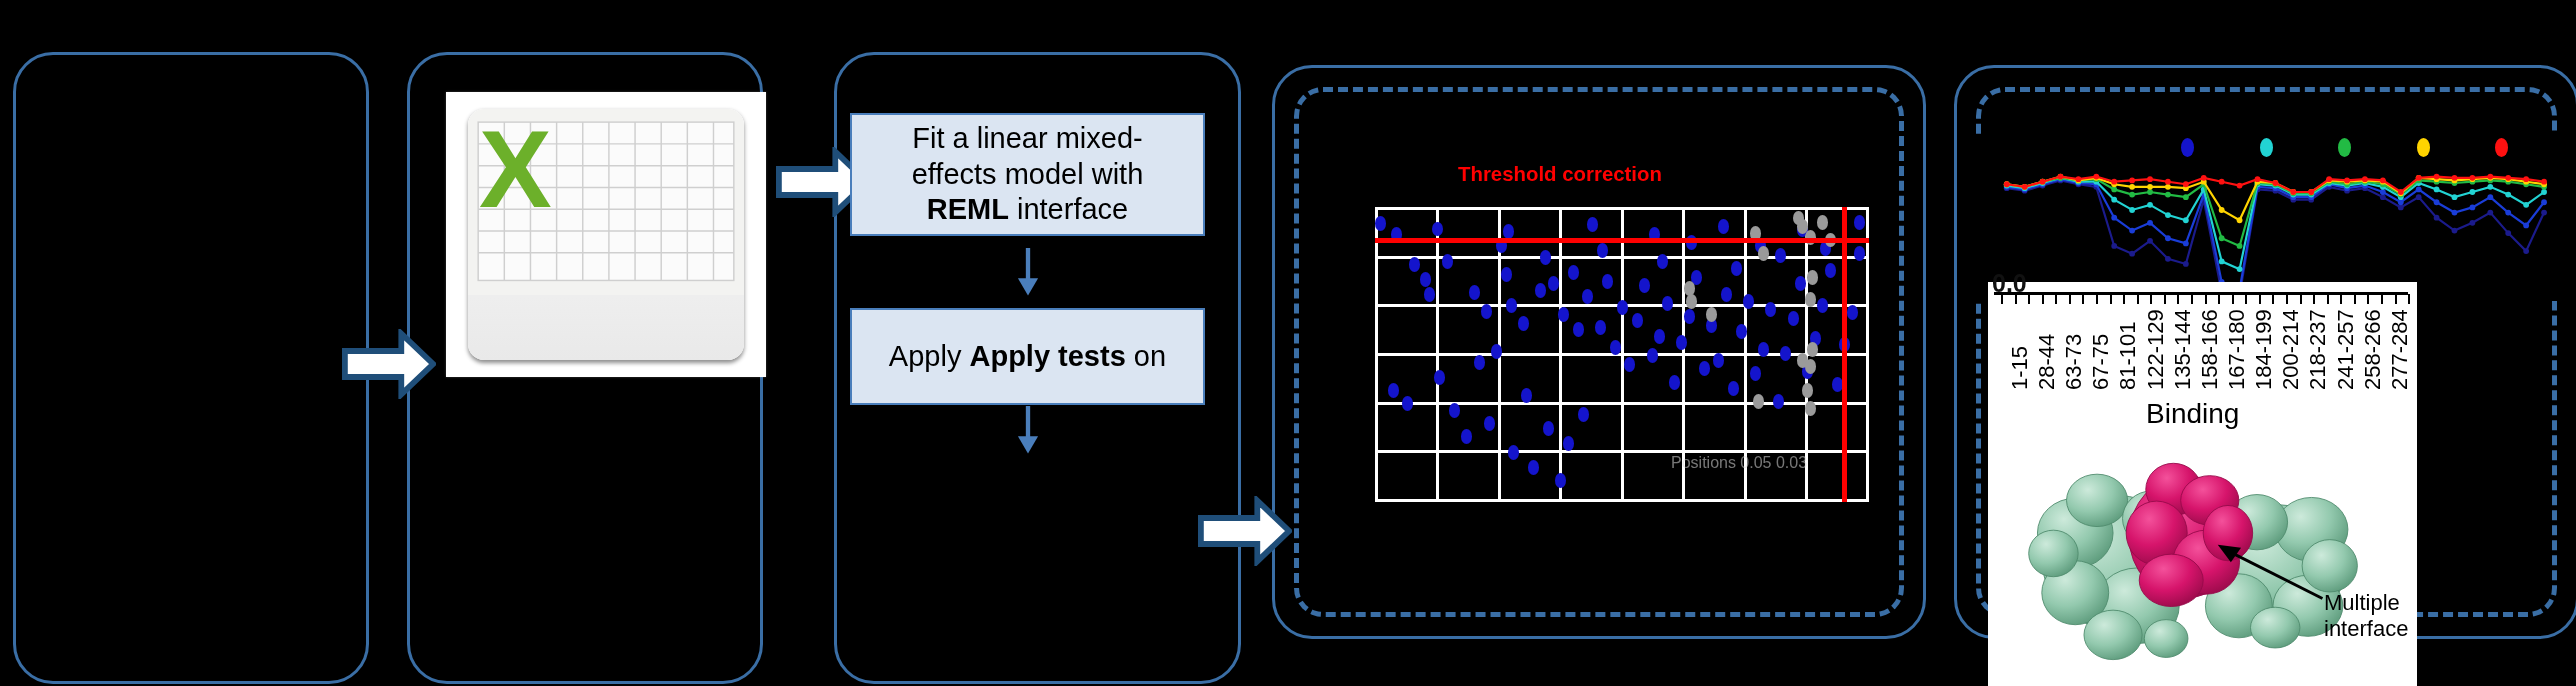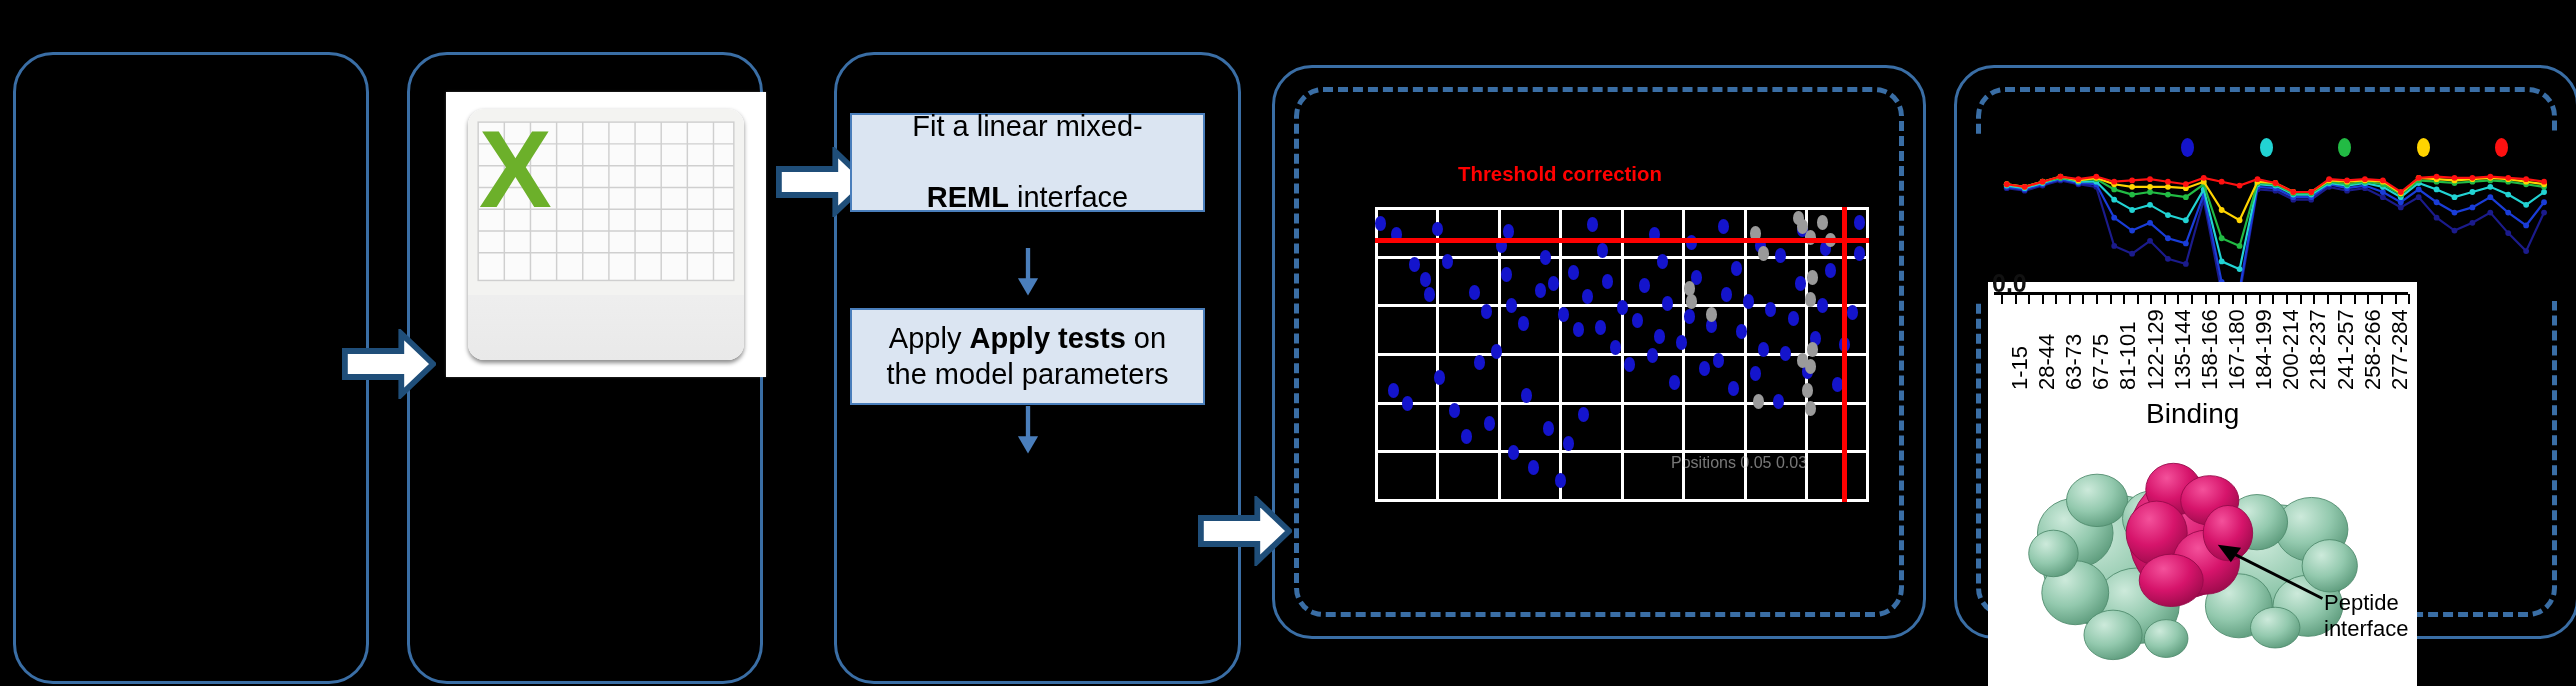--- a/index.html
+++ b/index.html
@@ -120,39 +120,38 @@
             <line x1="266" y1="18" x2="266" y2="236"></line>
             <line x1="302" y1="18" x2="302" y2="236"></line>
             <line x1="338" y1="18" x2="338" y2="236"></line>
           </g>
         </svg>
       </div>
       <div class="csv-x">X</div>
     </div>
   </div>
 
-  <div class="proc-box" style="left:850px;top:113px;width:355px;height:99px;">
+  <div class="proc-box" style="left:850px;top:113px;width:355px;height:123px;">
     <div>
       <span>Fit a linear mixed-</span><br>
-      <br>
+      <span>effects model with</span><br>
       <b>REML</b><span> interface</span>
     </div>
   </div>
 
   <div class="down-arrow" style="left:1015px;top:248px;">
     <svg width="26" height="49" viewBox="0 0 36 68">
       <line x1="18" y1="0" x2="18" y2="46" stroke="#4a7ebb" stroke-width="6"></line>
       <path d="M18 66 L4 42 L32 42 Z" fill="#4a7ebb"></path>
     </svg>
   </div>
 
   <div class="proc-box" style="left:850px;top:308px;width:355px;height:97px;">
     <div>
       <span>Apply </span><b>Apply tests</b><span> on</span><br>
-      <span>the model parameters</span>
     </div>
   </div>
 
   <div class="down-arrow" style="left:1015px;top:406px;">
     <svg width="26" height="49" viewBox="0 0 36 68">
       <line x1="18" y1="0" x2="18" y2="46" stroke="#4a7ebb" stroke-width="6"></line>
       <path d="M18 66 L4 42 L32 42 Z" fill="#4a7ebb"></path>
     </svg>
   </div>
 
@@ -598,21 +597,21 @@
           <ellipse cx="252" cy="215" rx="44" ry="36"></ellipse>
           <ellipse cx="330" cy="150" rx="34" ry="38"></ellipse>
         </g>
 
         <g>
           <line x1="460" y1="240" x2="325" y2="172" stroke="#000" stroke-width="4"></line>
           <path d="M316 166 L348 170 L334 190 Z" fill="#000"></path>
         </g>
       </svg>
       <div class="callout" style="left:336px;top:166px;">
-        <div>Peptide</div>
+        <div>Multiple</div>
         <div>interface</div>
       </div>
     </div>
   </div>
 
   <div class="ylab-ghost" style="left:1992px;top:269px;">0.0</div>
 
 </div>
 
 

